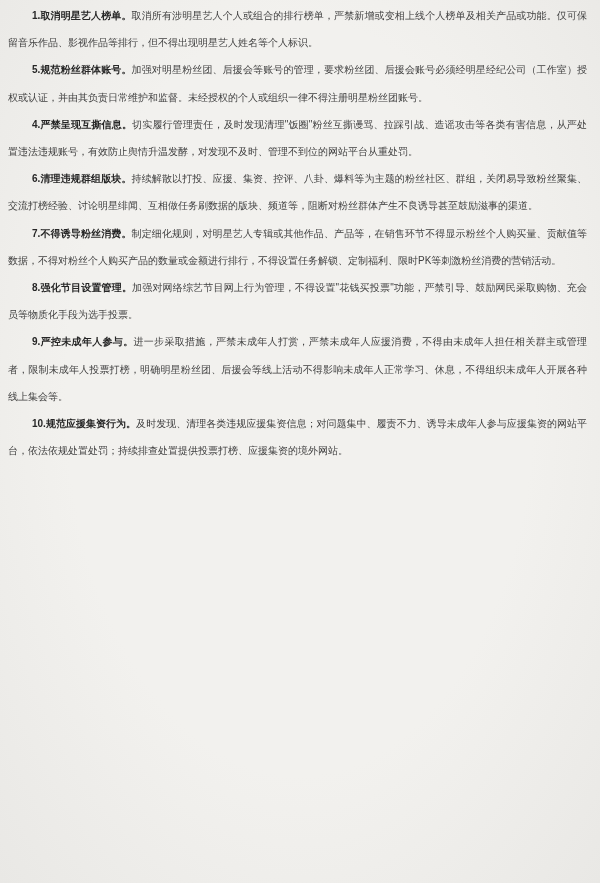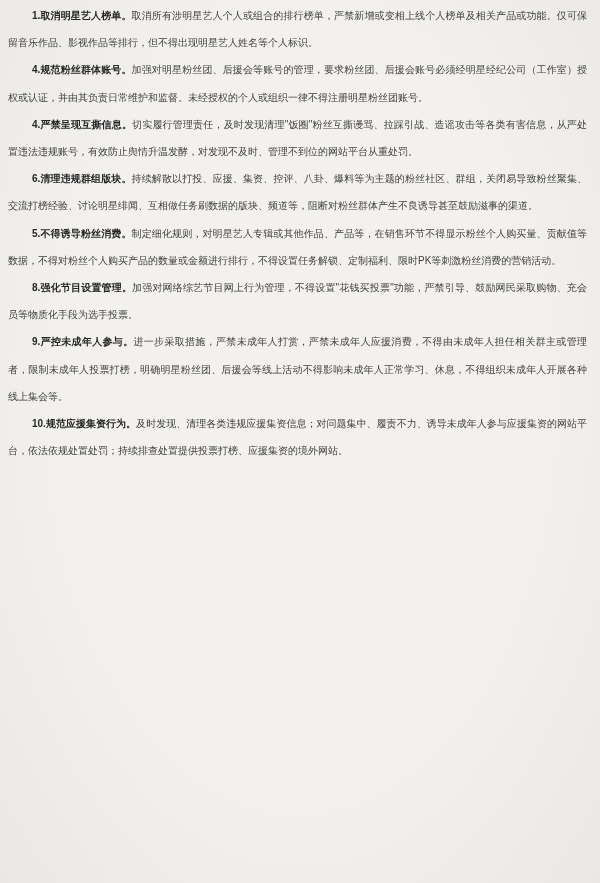--- a/index.html
+++ b/index.html
@@ -31,20 +31,20 @@
   .head {
     font-weight: 700;
     color: #262626;
   }
 </style>
 </head>
 <body>
 
 <div class="page">
   <p class="para"><b class="head">1.取消明星艺人榜单。</b><span>取消所有涉明星艺人个人或组合的排行榜单，严禁新增或变相上线个人榜单及相关产品或功能。仅可保留音乐作品、影视作品等排行，但不得出现明星艺人姓名等个人标识。</span></p>
-  <p class="para"><b class="head">4.规范粉丝群体账号。</b><span>加强对明星粉丝团、后援会等账号的管理，要求粉丝团、后援会账号必须经明星经纪公司（工作室）授权或认证，并由其负责日常维护和监督。未经授权的个人或组织一律不得注册明星粉丝团账号。</span></p>
+  <p class="para"><b class="head">5.规范粉丝群体账号。</b><span>加强对明星粉丝团、后援会等账号的管理，要求粉丝团、后援会账号必须经明星经纪公司（工作室）授权或认证，并由其负责日常维护和监督。未经授权的个人或组织一律不得注册明星粉丝团账号。</span></p>
   <p class="para"><b class="head">4.严禁呈现互撕信息。</b><span>切实履行管理责任，及时发现清理"饭圈"粉丝互撕谩骂、拉踩引战、造谣攻击等各类有害信息，从严处置违法违规账号，有效防止舆情升温发酵，对发现不及时、管理不到位的网站平台从重处罚。</span></p>
   <p class="para"><b class="head">6.清理违规群组版块。</b><span>持续解散以打投、应援、集资、控评、八卦、爆料等为主题的粉丝社区、群组，关闭易导致粉丝聚集、交流打榜经验、讨论明星绯闻、互相做任务刷数据的版块、频道等，阻断对粉丝群体产生不良诱导甚至鼓励滋事的渠道。</span></p>
-  <p class="para"><b class="head">5.不得诱导粉丝消费。</b><span>制定细化规则，对明星艺人专辑或其他作品、产品等，在销售环节不得显示粉丝个人购买量、贡献值等数据，不得对粉丝个人购买产品的数量或金额进行排行，不得设置任务解锁、定制福利、限时PK等刺激粉丝消费的营销活动。</span></p>
+  <p class="para"><b class="head">7.不得诱导粉丝消费。</b><span>制定细化规则，对明星艺人专辑或其他作品、产品等，在销售环节不得显示粉丝个人购买量、贡献值等数据，不得对粉丝个人购买产品的数量或金额进行排行，不得设置任务解锁、定制福利、限时PK等刺激粉丝消费的营销活动。</span></p>
   <p class="para"><b class="head">8.强化节目设置管理。</b><span>加强对网络综艺节目网上行为管理，不得设置"花钱买投票"功能，严禁引导、鼓励网民采取购物、充会员等物质化手段为选手投票。</span></p>
   <p class="para"><b class="head">9.严控未成年人参与。</b><span>进一步采取措施，严禁未成年人打赏，严禁未成年人应援消费，不得由未成年人担任相关群主或管理者，限制未成年人投票打榜，明确明星粉丝团、后援会等线上活动不得影响未成年人正常学习、休息，不得组织未成年人开展各种线上集会等。</span></p>
   <p class="para"><b class="head">10.规范应援集资行为。</b><span>及时发现、清理各类违规应援集资信息；对问题集中、履责不力、诱导未成年人参与应援集资的网站平台，依法依规处置处罚；持续排查处置提供投票打榜、应援集资的境外网站。</span></p>
 </div>
 
 </body></html>

